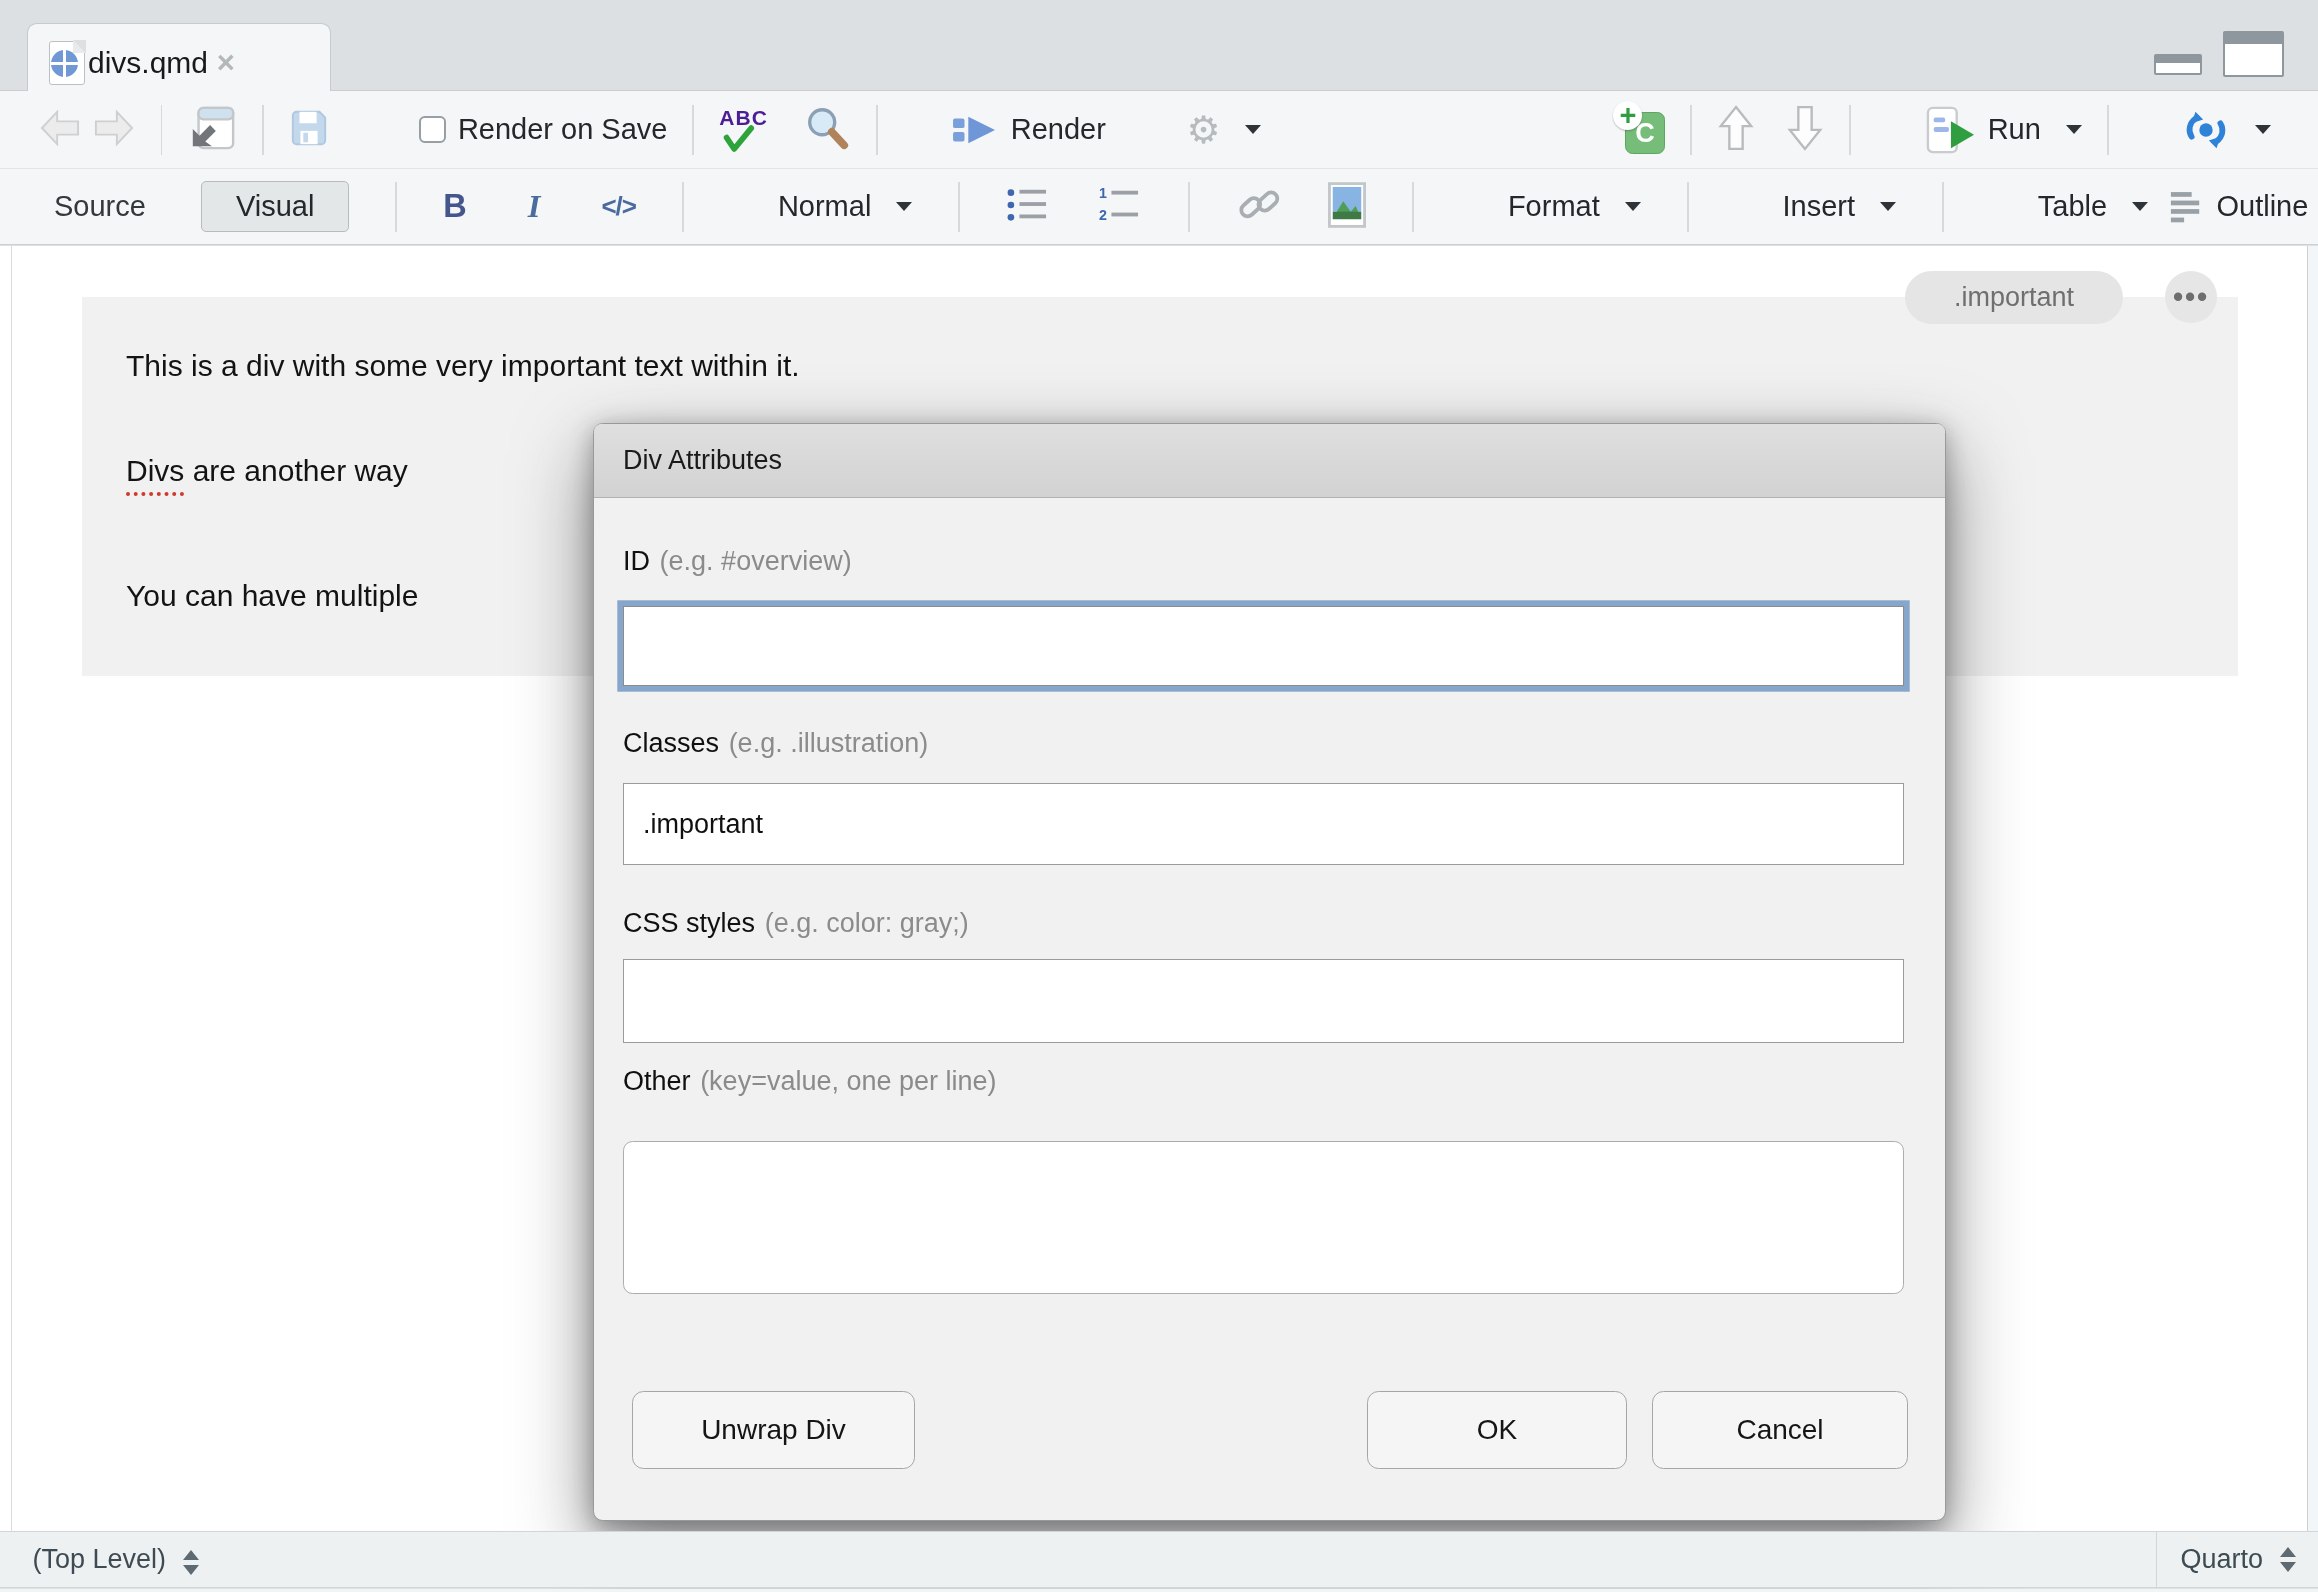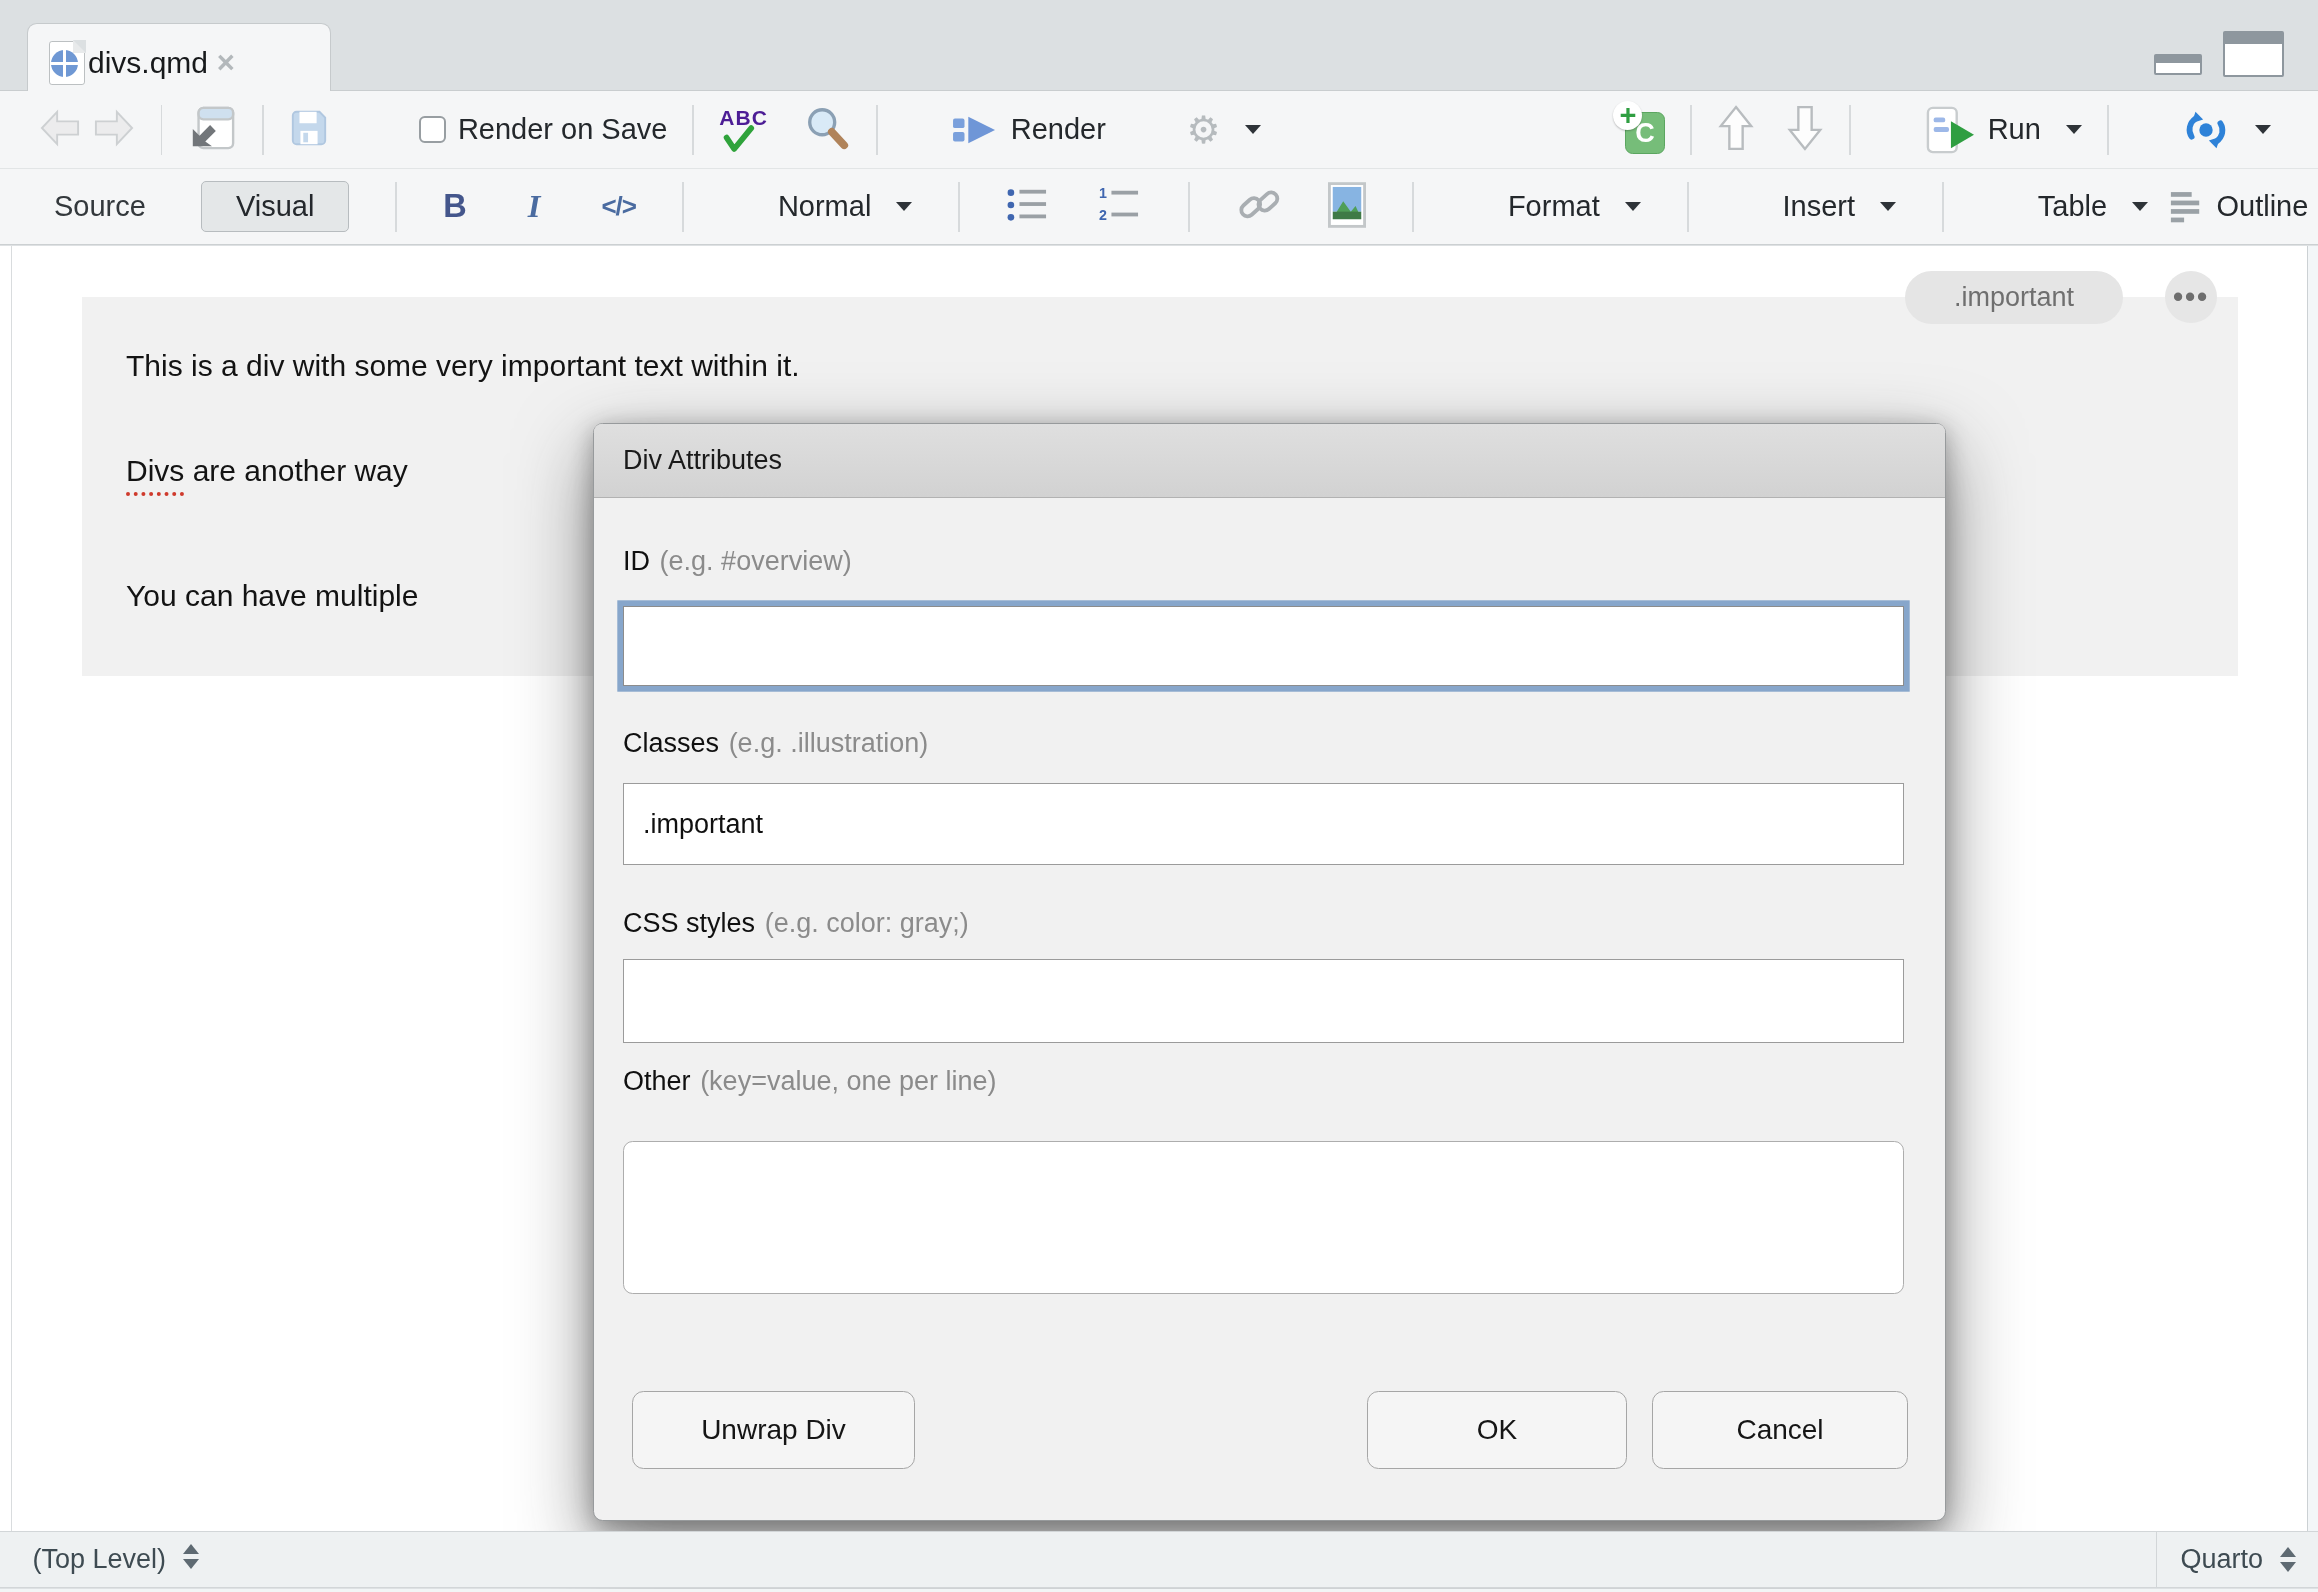--- a/index.html
+++ b/index.html
@@ -73,21 +73,21 @@
   .dlg-input { position:absolute; left:29px; width:1281px; background:#fff; border:1.9px solid #9b9b9b;
                font-family:"Liberation Sans", sans-serif; font-size:27px; color:#101010; padding:0 19px; }
   .dlg-input.focused { border:1.9px solid #8c8c8c; box-shadow:0 0 0 5.7px #87a6cb; }
   .dlg-textarea { position:absolute; left:29px; width:1281px; background:#fff; border:1.9px solid #adadad; border-radius:9.6px; resize:none;
                   font-family:"Liberation Sans", sans-serif; font-size:27px; padding:11.5px 19px; }
   .dlg-btn { position:absolute; height:78px; background:#f5f5f5; border:1.9px solid #a6a6a6; border-radius:11.5px;
              font-family:"Liberation Sans", sans-serif; font-size:28px; color:#151515; display:flex; align-items:center; justify-content:center; }
 
   
   .statusbar { position:absolute; left:0; top:1531px; width:2319px; height:57px; background:#eef1f2; border-top:1.9px solid #d2d6d8; border-bottom:1.9px solid #d2d6d8; display:flex; align-items:center; }
-  .status-left { display:flex; align-items:flex-start; gap:17px; padding-left:32.5px; font-size:27px; color:#3e4b52; }
+  .status-left { display:flex; align-items:flex-end; gap:17px; padding-left:32.5px; font-size:27px; color:#3e4b52; }
   .status-right { margin-left:auto; height:100%; display:flex; align-items:center; gap:17px; padding:0 23px; border-left:1.9px solid #d2d6d8; font-size:27px; color:#3e4b52; }
   .updown { display:inline-flex; flex-direction:column; gap:4.8px; }
   .updown .u { width:0; height:0; border-left:8.6px solid transparent; border-right:8.6px solid transparent; border-bottom:10.5px solid #5e6a72; }
   .updown .d { width:0; height:0; border-left:8.6px solid transparent; border-right:8.6px solid transparent; border-top:10.5px solid #5e6a72; }
   .bottom-strip { position:absolute; left:0; top:1589px; width:2319px; height:3.8px; background:#f2f5f6; }
 </style>
 </head>
 <body>
 
 <div class="window">

